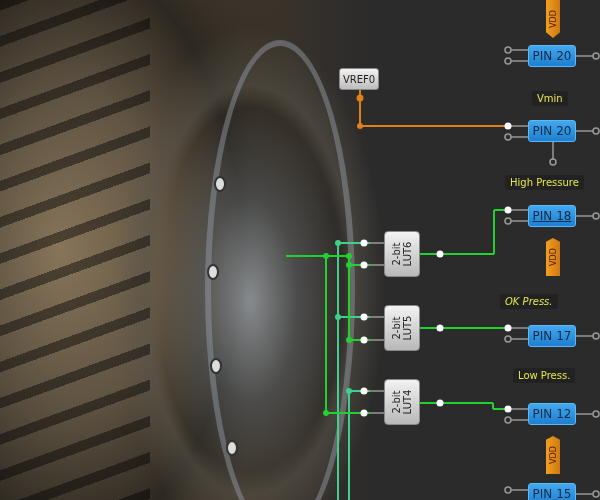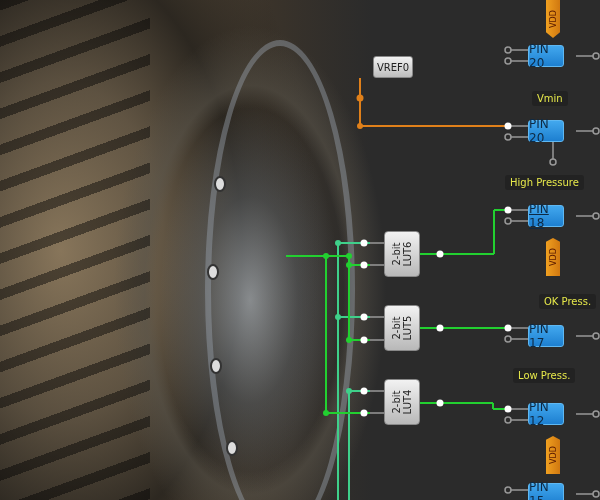--- a/index.html
+++ b/index.html
@@ -11,21 +11,21 @@
       radial-gradient(ellipse 260px 420px at 60px 250px, rgba(150,130,100,0.85) 0%, rgba(100,88,70,0.8) 40%, rgba(40,36,30,0.9) 70%, rgba(43,43,43,0) 100%),
       linear-gradient(90deg,#1a1714 0%,#5a4c3a 25%,#3a332a 45%,#2b2b2b 62%,#2b2b2b 100%);}
   .tread{position:absolute;left:0;top:0;width:150px;height:500px;
     background:repeating-linear-gradient(160deg, rgba(0,0,0,0.55) 0 10px, rgba(0,0,0,0) 10px 34px);opacity:.8;}
   .rim{position:absolute;left:205px;top:40px;width:150px;height:500px;border-radius:50%;
     border:6px solid rgba(150,160,170,0.45);box-sizing:border-box;}
   .bolt{position:absolute;width:8px;height:12px;border-radius:50%;background:#ddd;border:2px solid #333;}
   svg.wires{position:absolute;left:0;top:0;}
   .blk{position:absolute;box-sizing:border-box;}
   .pin{background:linear-gradient(#42a8ee,#1d7fd0);border:1px solid #5fb8f2;border-radius:3px;color:#0e2a44;
-    font-size:12px;display:flex;align-items:center;justify-content:center;width:36px;height:22px;}
+    font-size:12px;display:flex;align-items:center;justify-content:center;width:48px;height:22px;}
   .lut{background:linear-gradient(#f2f2f2,#b8b8b8);border:1px solid #888;border-radius:4px;width:36px;height:46px;}
   .lut span{position:absolute;left:50%;top:50%;transform:translate(-50%,-50%) rotate(-90deg);font-size:10px;line-height:11px;color:#222;text-align:center;white-space:nowrap;}
   .vref{background:linear-gradient(#f2f2f2,#bdbdbd);border:1px solid #888;border-radius:3px;width:40px;height:22px;font-size:10px;color:#222;display:flex;align-items:center;justify-content:center;}
   .label{background:#222;border-radius:3px;color:#e6e84a;font-size:10px;padding:2px 5px;white-space:nowrap;}
   .vdd{width:14px;height:38px;background:linear-gradient(90deg,#f0a020,#d07810);}
   .vdd span{position:absolute;left:50%;top:50%;transform:translate(-50%,-50%) rotate(-90deg);font-size:8px;color:#5a1a00;}
 </style>
 </head>
 <body>
 
@@ -123,21 +123,21 @@
     <circle cx="440" cy="254" r="3.5"></circle>
       <circle cx="440" cy="328" r="3.5"></circle>
       <circle cx="440" cy="403" r="3.5"></circle>
     <circle cx="508" cy="126" r="3.5"></circle>
       <circle cx="508" cy="210" r="3.5"></circle>
       <circle cx="508" cy="328" r="3.5"></circle>
       <circle cx="508" cy="409" r="3.5"></circle>
   </g>
 </svg>
 
-<div class="blk vref" style="left:339px;top:56px;margin-left:34px;">
+<div class="blk vref" style="left:339px;top:68px;">
     <span>VREF0</span>
   </div>
 
 <div class="blk lut" style="left:384px;top:231px;">
     <span><span style="position:static;transform:none;">2-bit</span><br><span style="position:static;transform:none;">LUT6</span></span>
   </div>
 <div class="blk lut" style="left:384px;top:305px;">
     <span><span style="position:static;transform:none;">2-bit</span><br><span style="position:static;transform:none;">LUT5</span></span>
   </div>
 <div class="blk lut" style="left:384px;top:379px;">
@@ -156,14 +156,14 @@
 
 <div class="blk pin" style="left:528px;top:45px;">PIN 20</div>
 <div class="blk pin" style="left:528px;top:120px;">PIN 20</div>
 <div class="blk pin" style="left:528px;top:205px;text-decoration:underline;">PIN 18</div>
 <div class="blk pin" style="left:528px;top:325px;">PIN 17</div>
 <div class="blk pin" style="left:528px;top:403px;">PIN 12</div>
 <div class="blk pin" style="left:528px;top:483px;">PIN 15</div>
 
 <div class="blk label" style="left:532px;top:91px;">Vmin</div>
 <div class="blk label" style="left:505px;top:175px;">High Pressure</div>
-<div class="blk label" style="left:539px;top:294px;">OK Press.</div>
+<div class="blk label" style="left:500px;top:294px;font-style:italic;">OK Press.</div>
 <div class="blk label" style="left:513px;top:368px;">Low Press.</div>
 
 </body></html>

